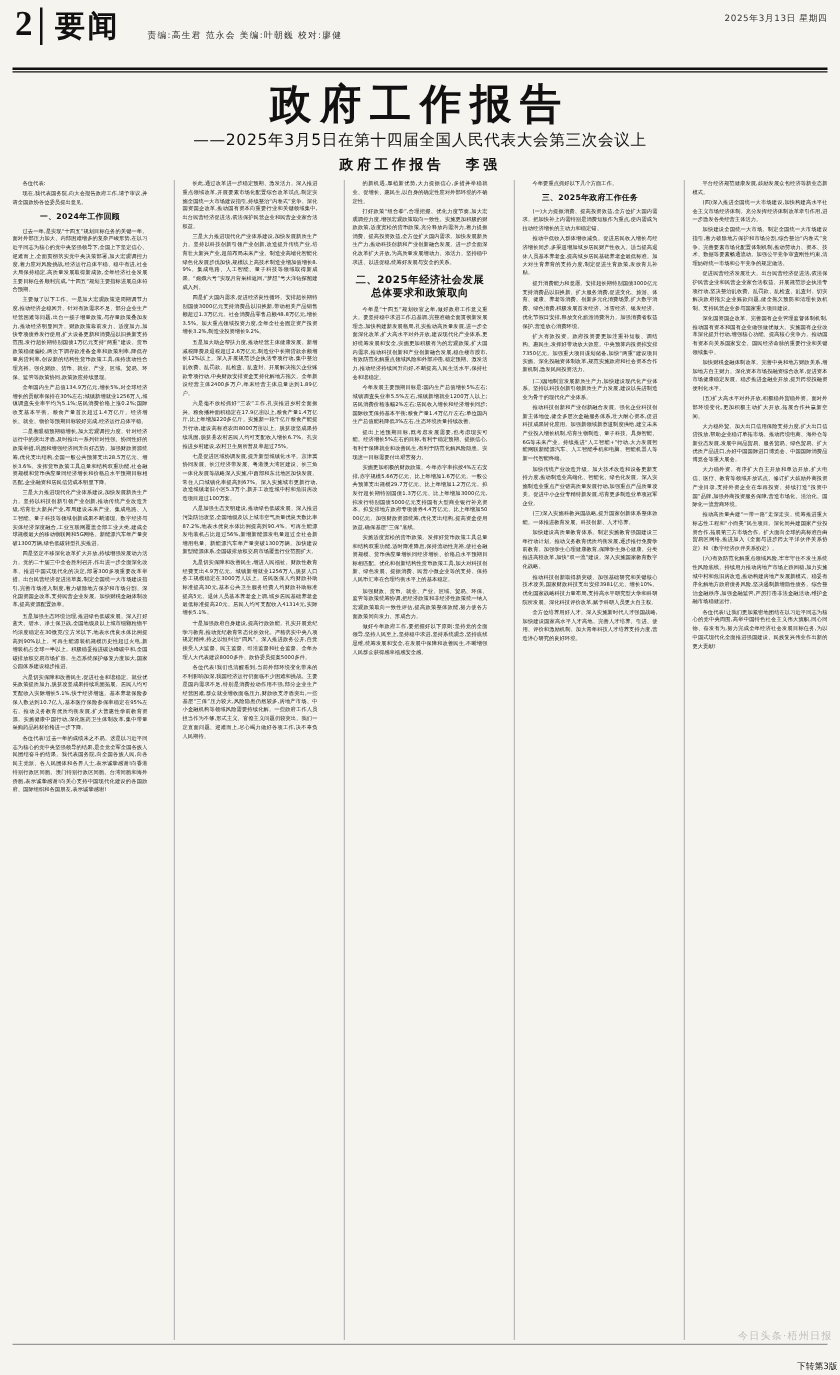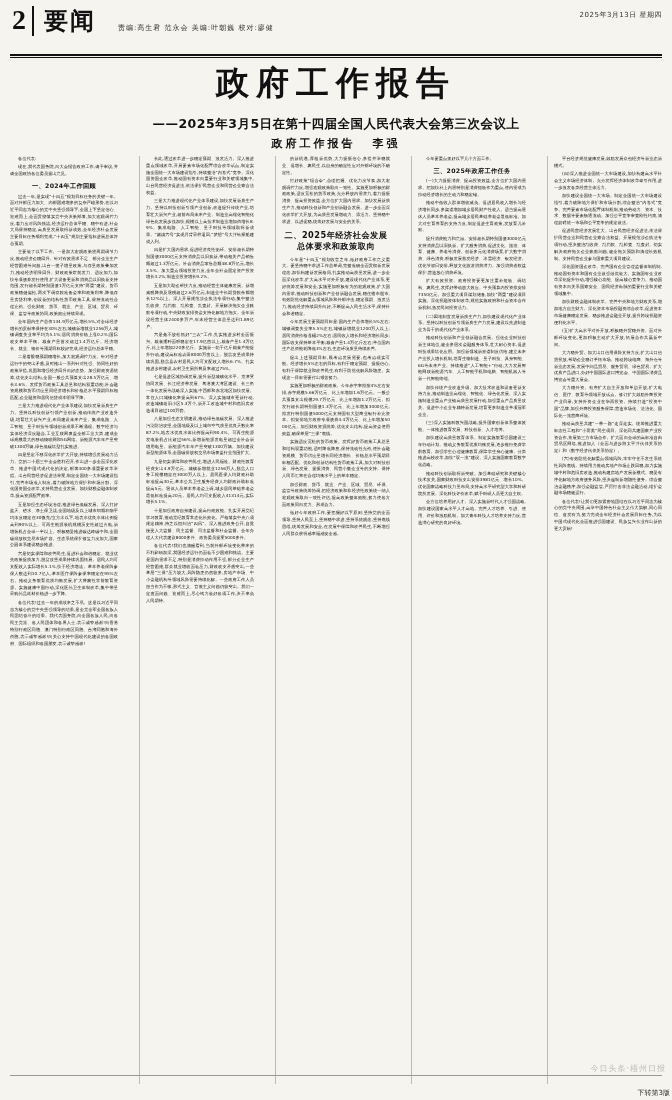--- a/index.html
+++ b/index.html
@@ -67,22 +67,22 @@
     font-size:33px;
     font-weight:bold;
     letter-spacing:7px;
     font-family:"DejaVu Sans", sans-serif;
     margin:6px 0 2px 0;
     line-height:1.15;
   }
   .subhead{
     text-align:center;
     font-size:12.5px;
-    font-weight:bold;
-    margin:14px 0 3px 0;
+    font-weight:normal;
+    margin:2px 0 3px 0;
     letter-spacing:.5px;
   }
   .byline{
     text-align:center;
     font-size:11px;
     font-weight:bold;
     margin:2px 0 5px 0;
     letter-spacing:3px;
   }
   .byline .name{margin-left:17px;}

